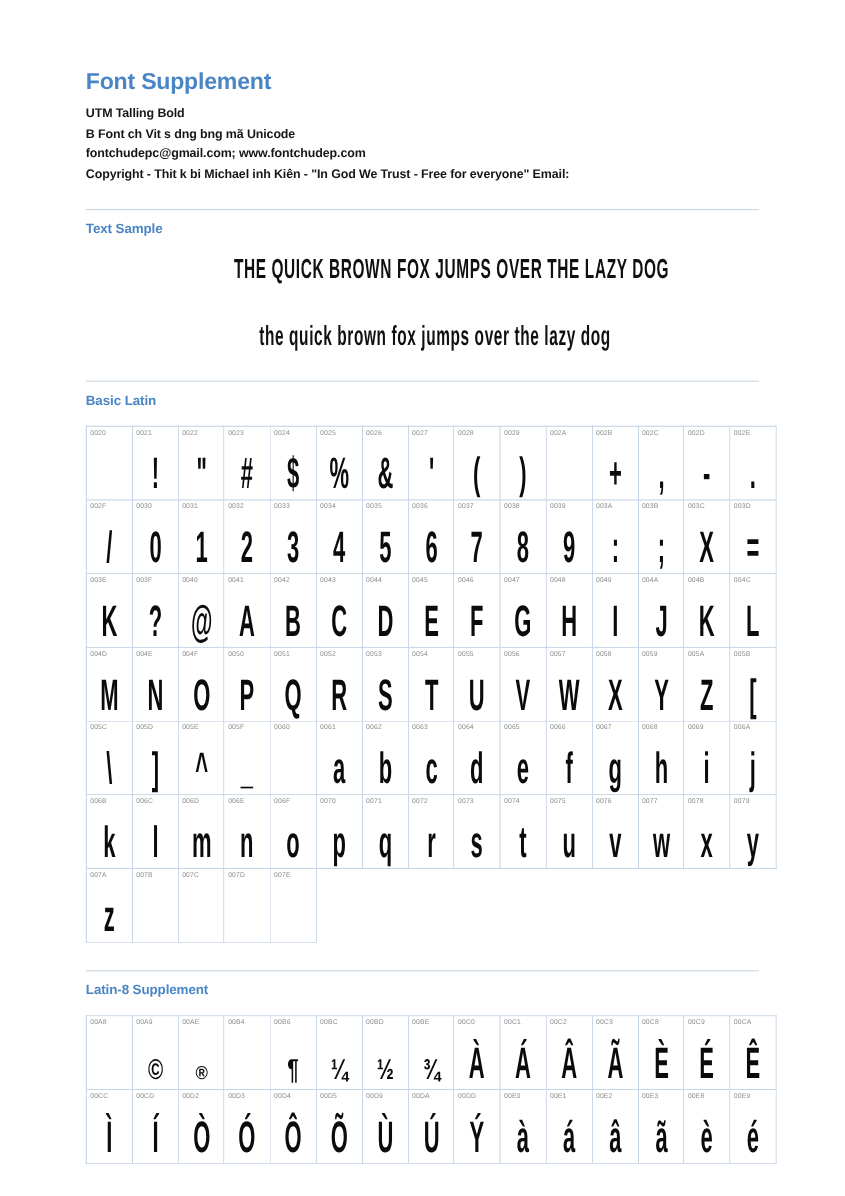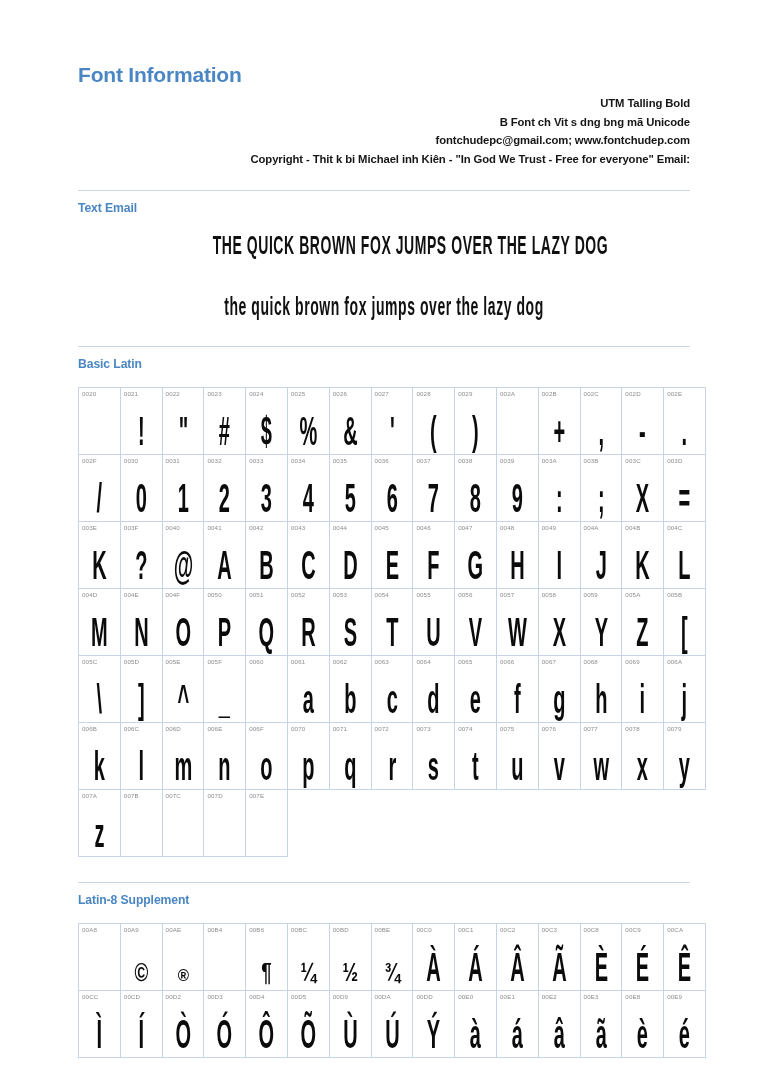--- a/index.html
+++ b/index.html
@@ -41,21 +41,20 @@
   }
   .meta-lines {
     margin-top: 6px;
   }
   .meta-line {
     font-size: 11.3px;
     line-height: 18.5px;
     font-weight: bold;
     color: #161616;
     letter-spacing: -0.1px;
-    text-align: right;
   }
   .meta-line.wrap {
     font-weight: bold;
   }
 
   
   .rule {
     height: 1px;
     background: #c9d6e4;
     width: 612px;
@@ -63,21 +62,21 @@
   .section-head {
     font-size: 12.2px;
     line-height: 16px;
     font-weight: bold;
     color: #4a86c4;
     letter-spacing: -0.1px;
   }
 
   
   .sample-block {
-    text-align: center;
+    text-align: right;
   }
   .sample-line {
     font-family: "Liberation Sans", sans-serif;
     font-weight: bold;
     color: #101010;
     transform: scaleX(0.56);
     transform-origin: center center;
     white-space: nowrap;
     letter-spacing: 1px;
   }
@@ -145,33 +144,33 @@
     transform: scaleX(0.9);
     font-weight: bold;
   }
 </style>
 </head>
 <body>
 
 <div class="page">
   <div class="content">
 
-    <h1 class="doc-title">Font Information</h1>
+    <h1 class="doc-title">Font Supplement</h1>
 
     <div class="meta-lines">
       <div class="meta-line">UTM Talling Bold</div>
       <div class="meta-line">B Font ch Vit s dng bng mã Unicode</div>
       <div class="meta-line wrap">fontchudepc@gmail.com; www.fontchudep.com</div>
       <div class="meta-line wrap">Copyright - Thit k bi Michael inh Kiên - "In God We Trust - Free for everyone" Email:</div>
     </div>
 
     <div style="height:22px"></div>
     <div class="rule"></div>
     <div style="height:9px"></div>
-    <div class="section-head">Text Email</div>
+    <div class="section-head">Text Sample</div>
 
     <div class="sample-block">
       <div style="height:14px"></div>
       <div class="sample-line sample-upper">THE QUICK BROWN FOX JUMPS OVER THE LAZY DOG</div>
       <div style="height:31px"></div>
       <div class="sample-line sample-lower">the quick brown fox jumps over the lazy dog</div>
       <div style="height:25px"></div>
     </div>
 
     <div class="rule"></div>

